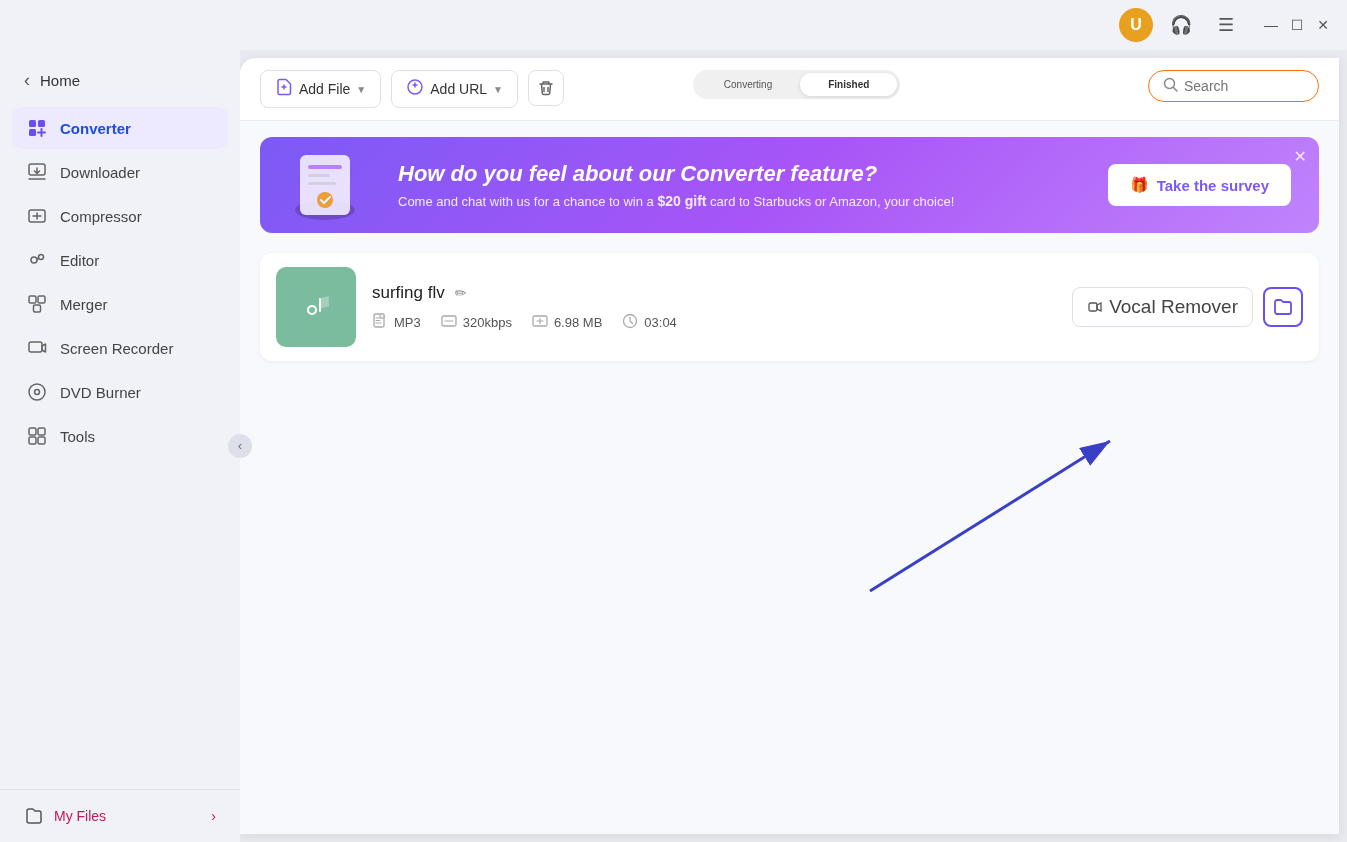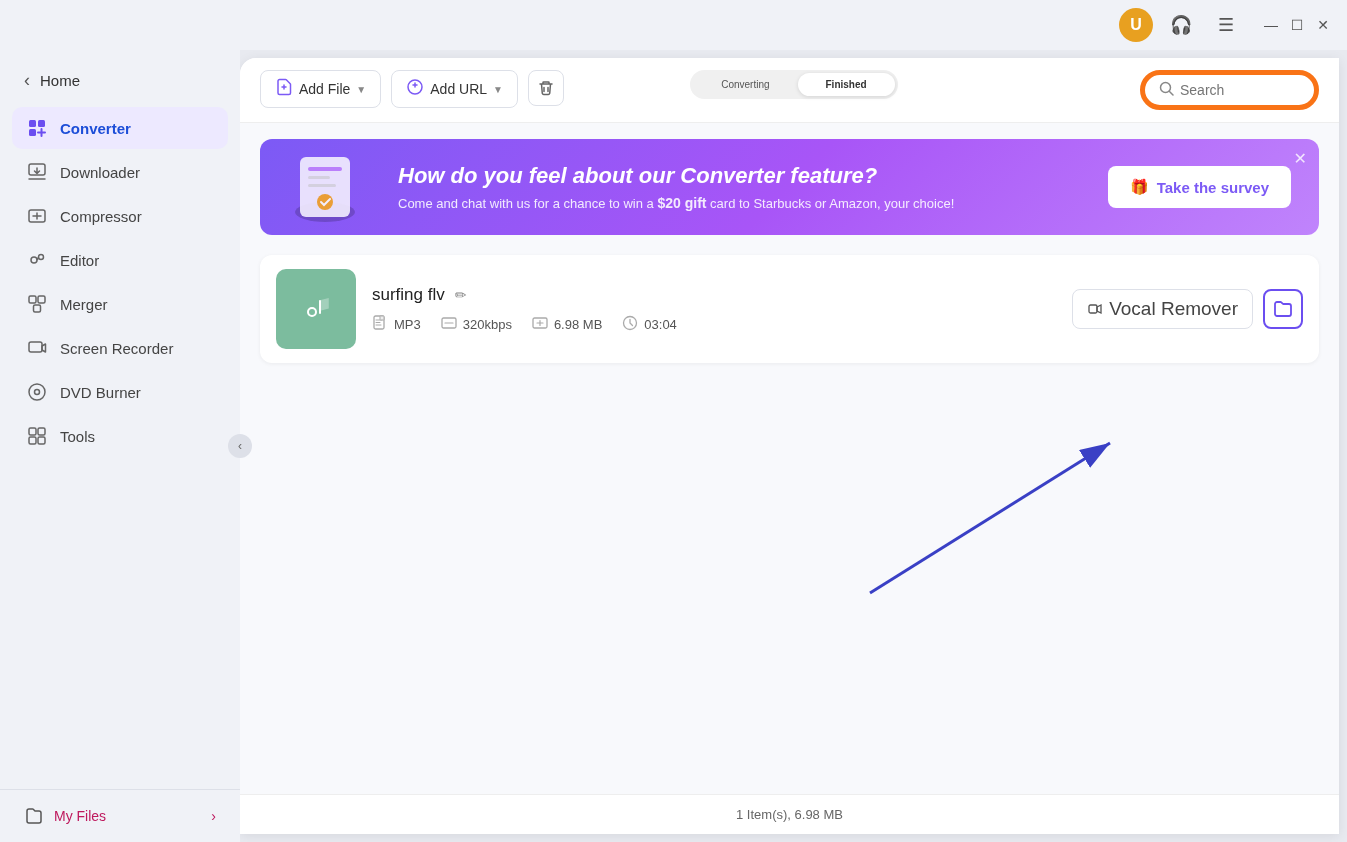--- a/index.html
+++ b/index.html
@@ -192,21 +192,21 @@
       color: #333;
       font-weight: 600;
       box-shadow: 0 1px 4px rgba(0,0,0,0.12);
     }
 
     
     .search-box {
       display: flex;
       align-items: center;
       gap: 6px;
-      border: 5px solid #f97316;
+      border: 1px solid #f97316;
       border-radius: 20px;
       padding: 6px 14px;
       background: white;
       margin-left: auto;
       min-width: 160px;
     }
     .search-box input {
       border: none;
       outline: none;
       font-size: 14px;
@@ -641,18 +641,15 @@
 
       <svg style="position:absolute;left:0;top:0;width:100%;height:100%;pointer-events:none;">
         <defs>
           <marker id="arrowhead" markerWidth="10" markerHeight="7" refX="10" refY="3.5" orient="auto">
             <polygon points="0 0, 10 3.5, 0 7" fill="#3a40c5"></polygon>
           </marker>
         </defs>
         <line x1="630" y1="470" x2="870" y2="320" stroke="#3a40c5" stroke-width="3" marker-end="url(#arrowhead)"></line>
       </svg>
 
-      <div class="status-bar">
-        <span>1 Item(s), 6.98 MB</span>
-      </div>
     </div>
   </div>
 </div>
 
 </body></html>

